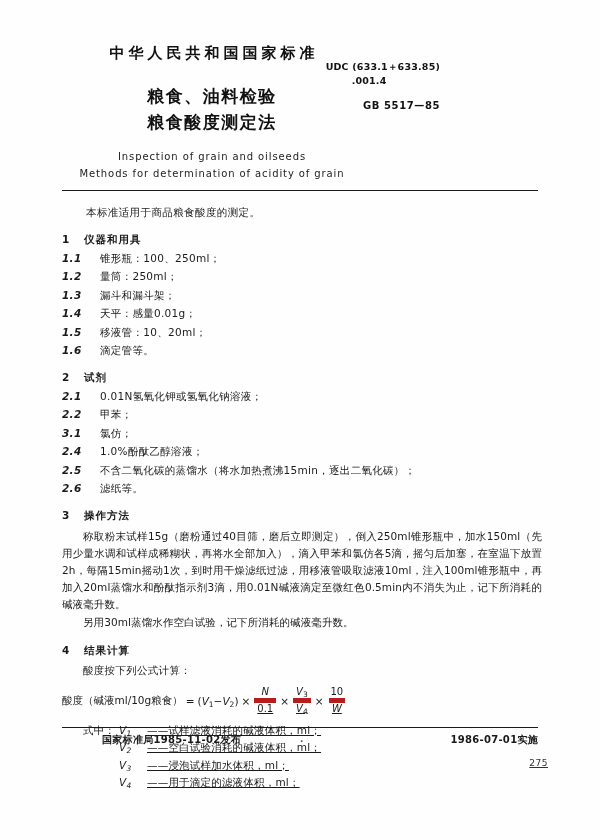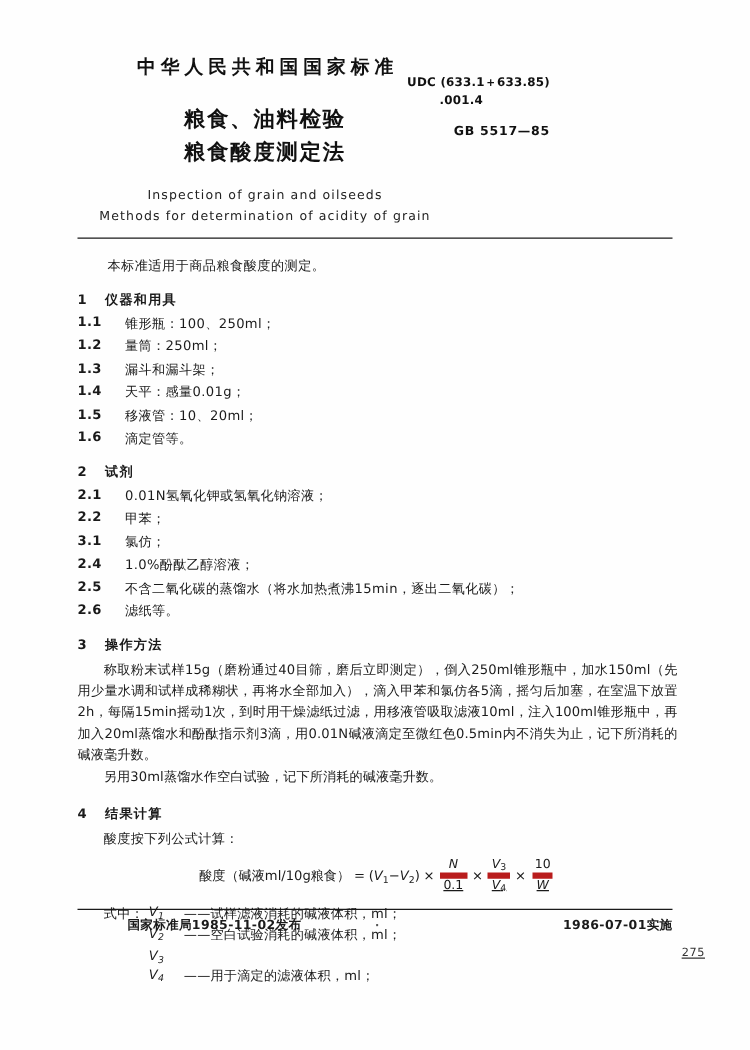--- a/index.html
+++ b/index.html
@@ -124,20 +124,21 @@
   .item {
     margin: 4.5px 0 0 0;
     font-size: 10.5px;
     letter-spacing: 0.3px;
     display: flex;
   }
   .item .inum {
     flex: 0 0 auto;
     width: 38px;
     font-weight: bold;
+    font-style: italic;
   }
   .item .itxt {
     flex: 1 1 auto;
   }
   .para {
     margin-top: 5px;
     font-size: 10.5px;
     line-height: 1.62;
     letter-spacing: 0.1px;
     text-align: justify;
@@ -149,21 +150,20 @@
   }
   .sub-lead {
     margin: 6px 0 0 21px;
     font-size: 10.5px;
     letter-spacing: 0.3px;
   }
 
   
   .formula {
     margin-top: 9px;
-    text-align: center;
     font-size: 10.5px;
     white-space: nowrap;
   }
   .frm-row {
     display: inline-flex;
     align-items: center;
     justify-content: center;
     gap: 3px;
   }
   .ital { font-style: italic; }
@@ -193,38 +193,38 @@
   }
   .where-label {
     flex: 0 0 auto;
     width: 36px;
   }
   .where-sym {
     flex: 0 0 auto;
     width: 28px;
     font-style: italic;
   }
-  .where-def { flex: 1 1 auto; }
+  .where-def { flex: 1 1 auto; text-decoration: underline; }
 
   
   .footer {
     position: absolute;
     left: 62px;
     top: 733px;
     width: 476px;
     font-size: 10px;
     font-weight: bold;
     letter-spacing: 0.3px;
   }
   .f-left  { position: absolute; left: 0;  top: 0; padding-left: 40px; }
   .f-dot   { position: absolute; left: 238px; top: 3px; font-size: 9px; color: #555; }
   .f-right { position: absolute; right: 0; top: 0; }
   .pageno {
     position: absolute;
-    right: 36px;
+    right: 52px;
     top: 758px;
     font-size: 9px;
     color: #333;
     letter-spacing: 0.5px;
     text-decoration: underline;
   }
 </style>
 </head>
 <body>
 
@@ -367,20 +367,21 @@
           <span class="where-def">——试样滤液消耗的碱液体积，ml；</span>
         </div>
         <div class="where-row">
           <span class="where-label"></span>
           <span class="where-sym"><span>V</span><sub>2</sub></span>
           <span class="where-def">——空白试验消耗的碱液体积，ml；</span>
         </div>
         <div class="where-row">
           <span class="where-label"></span>
           <span class="where-sym"><span>V</span><sub>3</sub></span>
+          <span class="where-def">——浸泡试样加水体积，ml；</span>
         </div>
         <div class="where-row">
           <span class="where-label"></span>
           <span class="where-sym"><span>V</span><sub>4</sub></span>
           <span class="where-def">——用于滴定的滤液体积，ml；</span>
         </div>
       </div>
     </div>
 
   </div>

